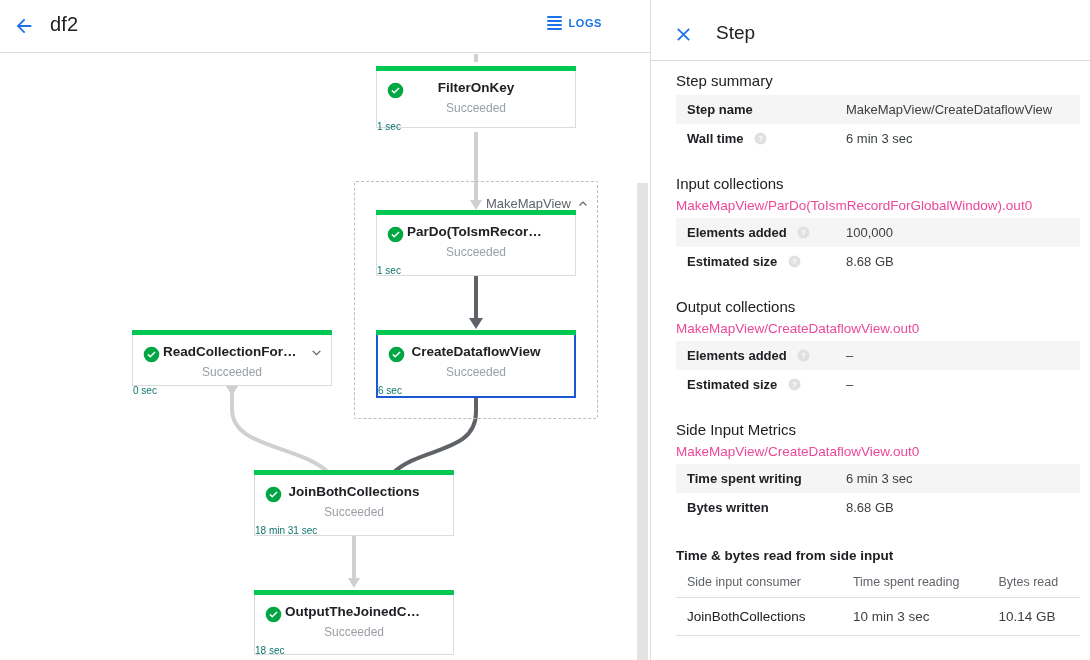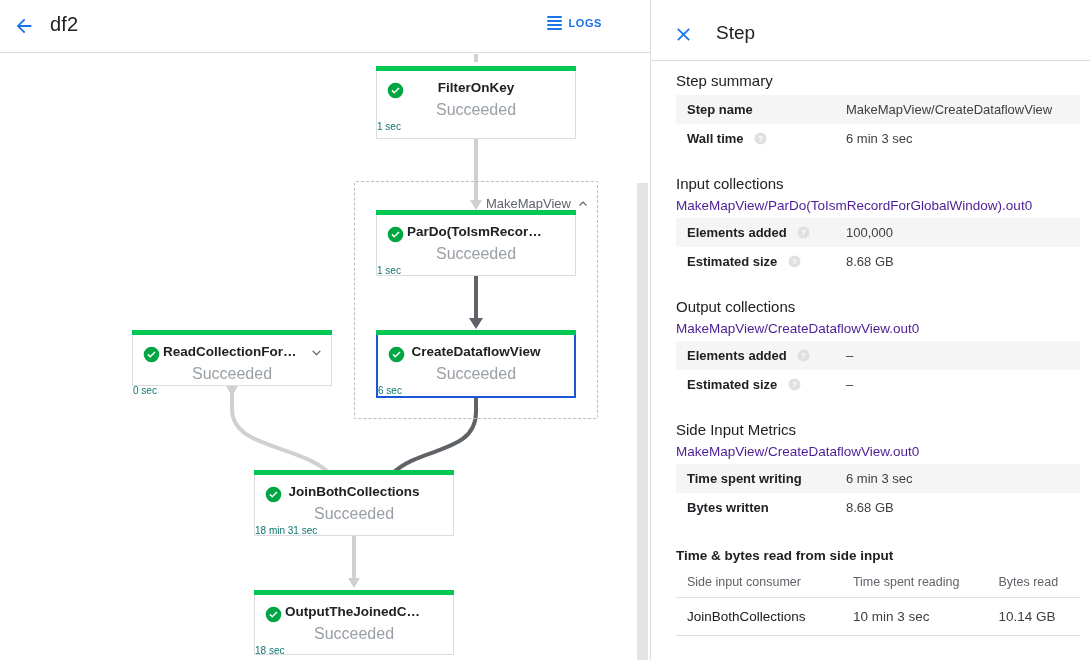--- a/index.html
+++ b/index.html
@@ -96,21 +96,21 @@
   }
   .node .nodename {
     position:absolute; left: 0; right: 0; top: 9px;
     text-align:center;
     font-size: 13.5px; font-weight: 700; color:#202124;
     padding: 0 30px;
     white-space: nowrap; overflow:hidden; text-overflow: ellipsis;
   }
   .node .nodestatus {
     position:absolute; left:0; right:0; top: 30px;
-    text-align:center; font-size: 16px; color:#9aa0a6;
+    text-align:center; font-size: 12px; color:#9aa0a6;
   }
   .node .nodetime {
     position:absolute; left:0; right:0; top: 50px;
     text-align:left; font-size: 10px; color:#0f766e;
   }
   .node .node-chevron {
     position:absolute; right: 8px; top: 11px;
     width: 13px; height: 13px; cursor:pointer;
   }
 
@@ -160,21 +160,21 @@
     overflow:hidden;
   }
   .section-title {
     font-size: 15px; color:#202124; font-weight: 400;
     margin: 0 0 6px 0;
   }
   .section-title.bold {
     font-weight: 700; font-size: 13.5px;
   }
   .collection-name {
-    font-size: 13.5px; color:#4c1d95; margin: 0 0 5px 0;
+    font-size: 13.5px; color:#ec4899; margin: 0 0 5px 0;
     word-break: break-all;
   }
   table.kv {
     width: 100%; border-collapse: collapse; margin-bottom: 4px;
   }
   table.kv tr.alt td { background: #f5f5f5; }
   table.kv td {
     padding: 7px 0 7px 0; font-size: 13px; vertical-align: middle;
   }
   table.kv td.k {
@@ -253,21 +253,21 @@
         <polygon points="348,524 360,524 354,534" fill="#d0d0d0"></polygon>
       </svg>
 
       <div class="group-box" style="left:354px; top:127px; width:244px; height:238px;">
         <div class="group-label">MakeMapView</div>
         <svg class="group-collapse" viewBox="0 0 24 24">
           <path fill="none" stroke="#5f6368" stroke-width="2.4" d="M5 15l7-7 7 7"></path>
         </svg>
       </div>
 
-      <div class="node" style="left:376px; top:17px; width:200px; height:68px;">
+      <div class="node" style="left:376px; top:17px; width:200px; height:57px;">
         <div class="topbar"></div>
         <svg class="check" viewBox="0 0 24 24">
           <circle cx="12" cy="12" r="11" fill="#00a544"></circle>
           <path fill="#fff" d="M10.2 16.6l-4-4 1.5-1.5 2.5 2.5 6-6 1.5 1.5z"></path>
         </svg>
         <div class="nodename">FilterOnKey</div>
         <div class="nodestatus">Succeeded</div>
         <div class="nodetime">1 sec</div>
       </div>
 

